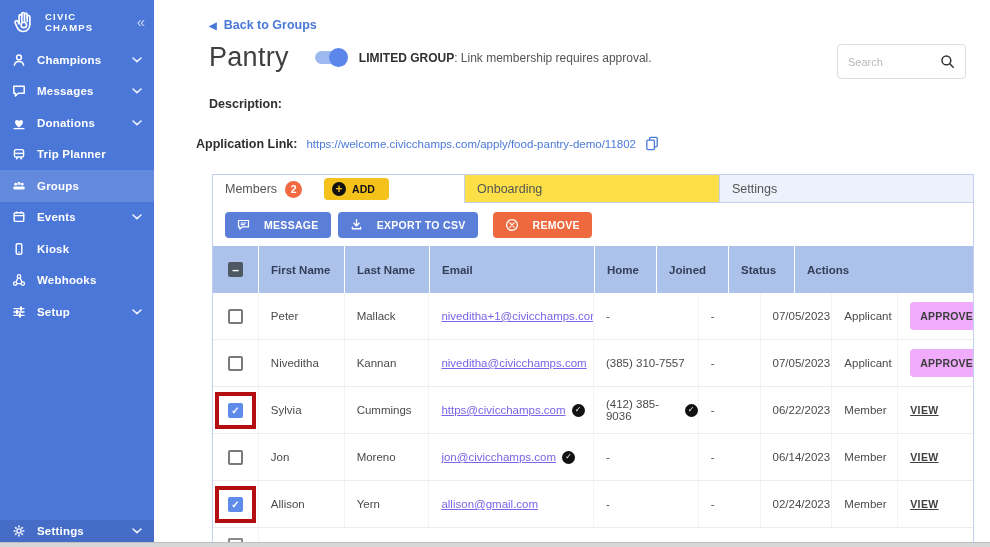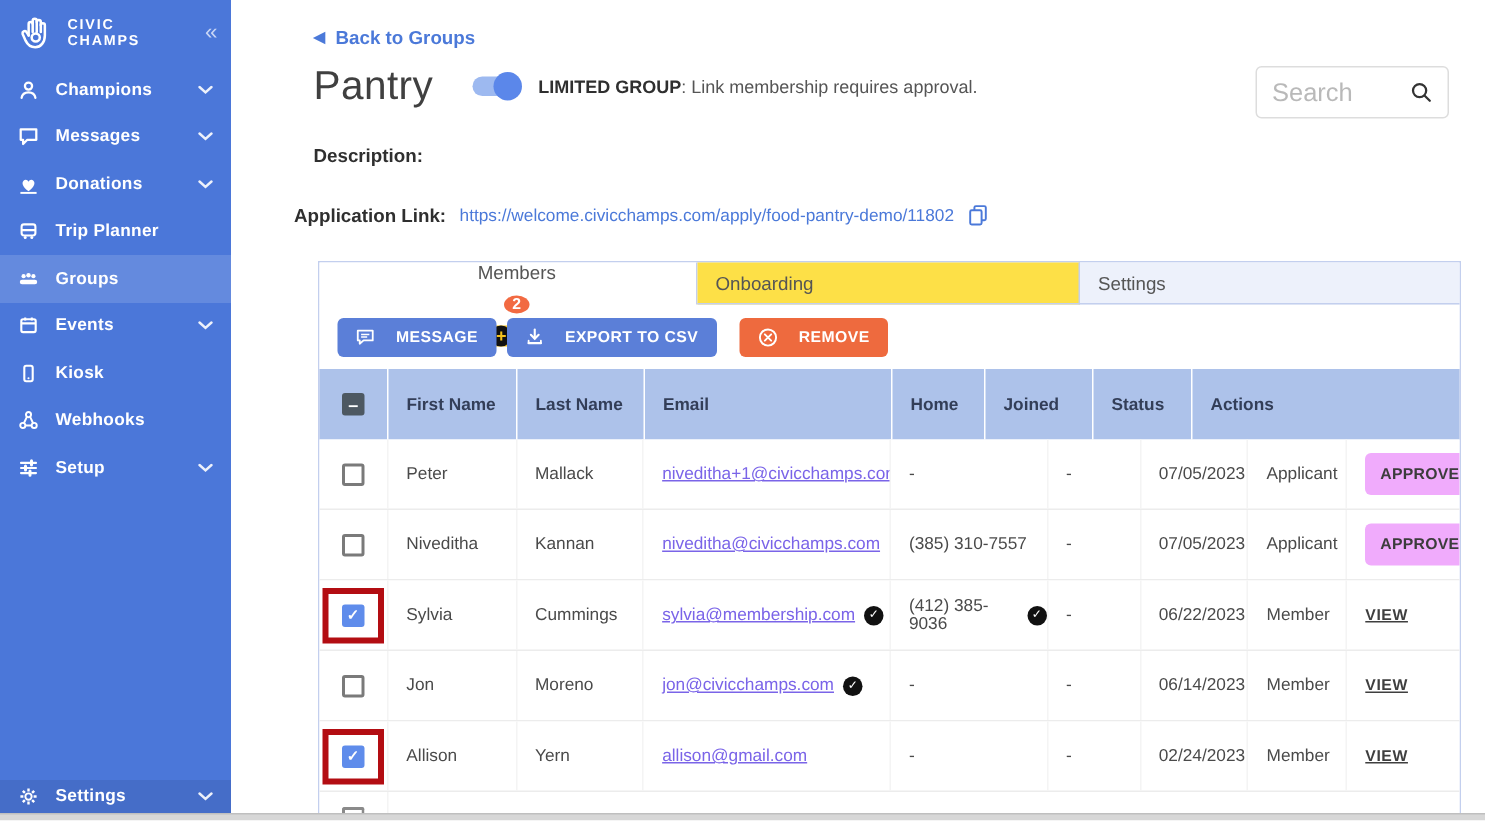--- a/index.html
+++ b/index.html
@@ -26,33 +26,33 @@
   .main { position:absolute; left:154px; top:0; width:836px; height:542px; background:#fff; }
   .back-link { position:absolute; left:55px; top:18px; color:#4b79d9; font-size:12.5px; font-weight:bold; cursor:pointer; display:flex; align-items:center; gap:7px; }
   .back-arrow { font-size:10px; }
   .title-row { position:absolute; left:55px; top:42px; display:flex; align-items:center; }
   .page-title { font-size:27px; color:#404040; letter-spacing:.3px; }
   .toggle { position:relative; width:30px; height:13px; border-radius:7px; background:#9db9f0; margin-left:26px; cursor:pointer; }
   .toggle .knob { position:absolute; right:-3px; top:-3px; width:19px; height:19px; border-radius:50%; background:#5b87ea; }
   .limited-text { margin-left:14px; font-size:12px; color:#555; }
   .limited-text b { color:#2f2f2f; }
   .search-box { position:absolute; left:683px; top:44px; width:129px; height:35px; border:1px solid #ddd; border-radius:4px; background:#fff; display:flex; align-items:center; padding:0 10px; }
-  .search-box input { border:none; outline:none; width:88px; font-size:17px; color:#444; font-family:"Liberation Sans", sans-serif; }
+  .search-box input { border:none; outline:none; width:88px; font-size:11px; color:#444; font-family:"Liberation Sans", sans-serif; }
   .search-box input::placeholder { color:#b9b9b9; }
   .search-icon { margin-left:auto; display:flex; cursor:pointer; }
   .desc-label { position:absolute; left:55px; top:97px; font-size:12.5px; font-weight:bold; color:#2f2f2f; }
   .applink-row { position:absolute; left:42px; top:136px; display:flex; align-items:center; }
   .applink-label { font-size:12.5px; font-weight:bold; color:#2f2f2f; }
   .applink-url { margin-left:9px; font-size:11.5px; color:#4b79d9; cursor:pointer; text-decoration:none; }
   .copy-icon { margin-left:9px; display:flex; cursor:pointer; }
   
   .card { position:absolute; left:58px; top:174px; width:762px; height:368px; border-left:1px solid #c3cfee; border-right:1px solid #c3cfee; border-top:1px solid #c3cfee; }
   .tabs { display:flex; height:28px; }
   .tab { font-size:12.5px; color:#555; display:flex; align-items:center; cursor:pointer; }
-  .tab-members { width:252px; background:#fff; border-right:1px solid #c3cfee; padding:0 0 0 12px; gap:8px;flex-direction:column; }
+  .tab-members { width:252px; background:#fff; border-right:1px solid #c3cfee; padding:0 0 0 12px; gap:8px; }
   .tab-onboarding { width:255px; background:#fde047; border-right:1px solid #c3cfee; border-bottom:1px solid #c3cfee; padding-left:12px; }
   .tab-settings { width:253px; background:#edf1fb; border-bottom:1px solid #c3cfee; padding-left:12px; }
   .count-badge { width:17px; height:17px; border-radius:50%; background:#f26a42; color:#fff; font-size:10.5px; font-weight:bold; display:flex; align-items:center; justify-content:center; }
   .add-btn { margin-left:14px; height:22px; background:#f5c21c; border:none; border-radius:4px; padding:0 14px 0 8px; display:flex; align-items:center; gap:6px; font-size:10.5px; font-weight:bold; color:#111; cursor:pointer; font-family:"Liberation Sans", sans-serif; }
   .add-plus { width:14px; height:14px; border-radius:50%; background:#111; color:#f5c21c; font-size:12px; font-weight:bold; display:flex; align-items:center; justify-content:center; line-height:0; }
   .toolbar { height:43px; display:flex; align-items:center; padding-left:12px; background:#fff; }
   .tb-btn { height:26px; border:none; border-radius:4px; color:#fff; font-size:10.5px; font-weight:bold; letter-spacing:.3px; display:flex; align-items:center; gap:14px; padding:0 12px; cursor:pointer; font-family:"Liberation Sans", sans-serif; }
   .tb-blue { background:#5b7fd8; margin-right:7px; }
   .tb-orange { background:#ee6a3e; margin-left:8px; }
   .thead { display:flex; height:47px; background:#adc2ea; }
@@ -372,21 +372,21 @@
 
     <div class="tr">
       <div class="td col-cb">
           <span class="redbox">
             <span class="cb checked">✓</span>
           </span>
         </div>
       <div class="td col-fn">Sylvia</div>
       <div class="td col-ln">Cummings</div>
       <div class="td col-em">
-          <a class="email-link">sylvia@membership.com</a>
+          <a class="email-link">https@civicchamps.com</a>
           <span class="vbadge">✓</span>
         </div>
       <div class="td col-mo">
           <span>(412) 385-9036</span>
           <span class="vbadge">✓</span>
         </div>
       <div class="td col-ho">-</div>
       <div class="td col-jo">06/22/2023</div>
       <div class="td col-st">Member</div>
       <div class="td col-ac">

